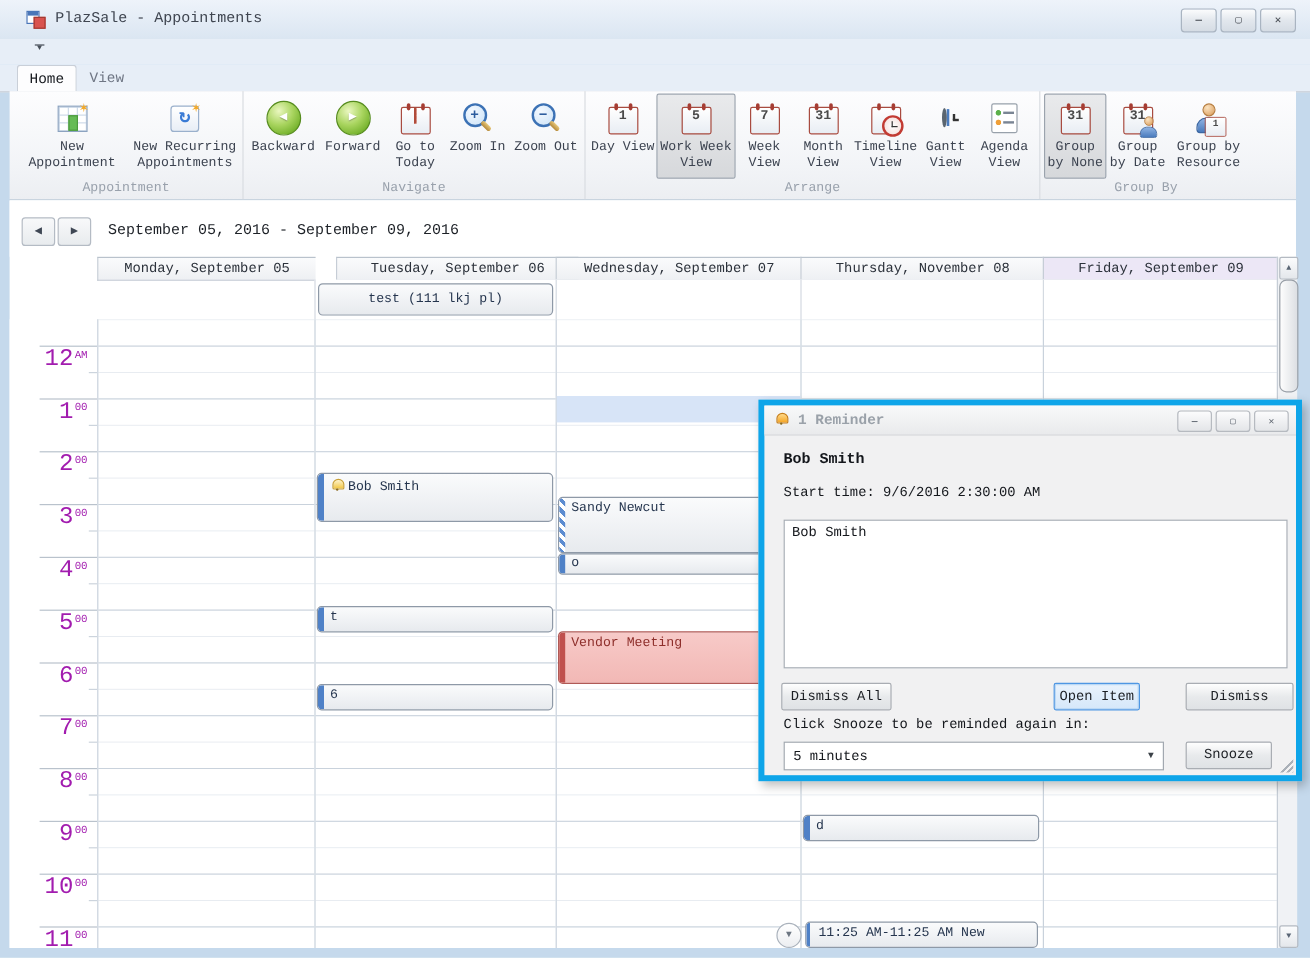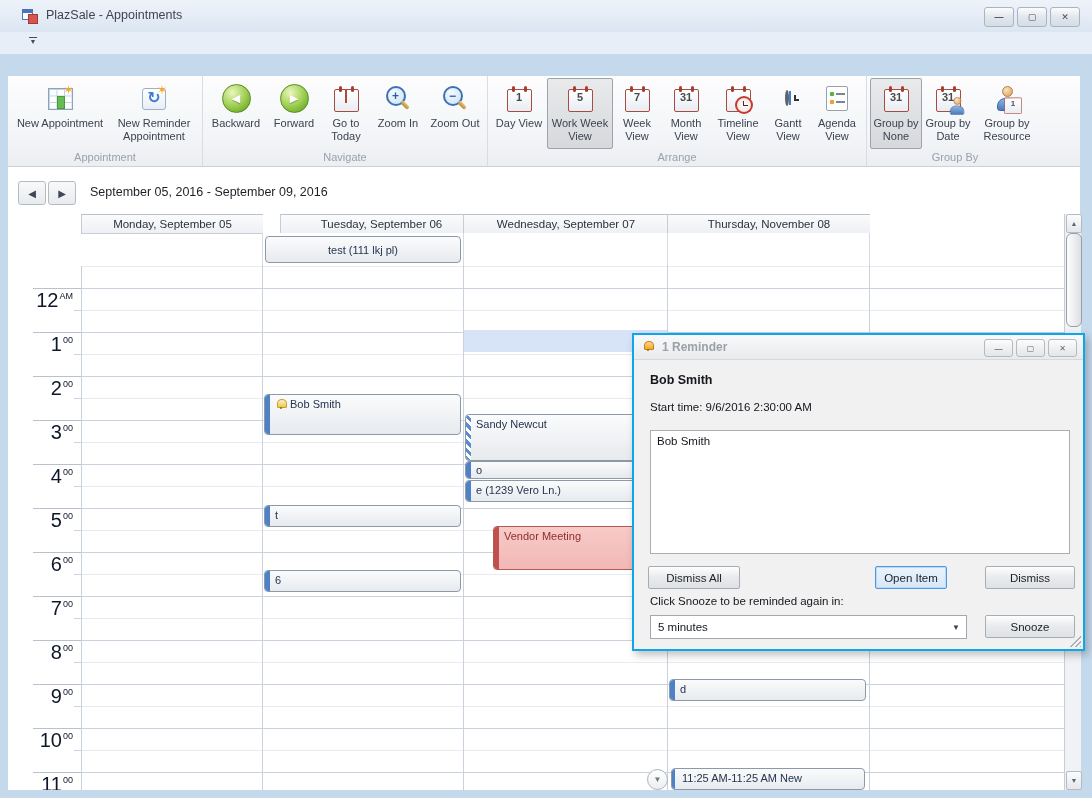--- a/index.html
+++ b/index.html
@@ -1,17 +1,17 @@
 <!DOCTYPE html>
 <html><head>
 <meta charset="utf-8">
 <style>
   html,body{margin:0;padding:0;}
   body{width:1092px;height:798px;font-family:"Liberation Sans","DejaVu Sans",sans-serif;background:#c5d9ec;overflow:hidden;}
-  .win{position:relative;width:1092px;height:798px;background:#c5d9ec;}
+  .win{position:relative;width:1092px;height:798px;background:#c5d9ec;font-family:Liberation Mono, monospace;}
 
   
   .titlebar{position:absolute;left:0;top:0;right:0;height:32px;background:linear-gradient(#eef3fa,#dbe6f2);border-bottom:1px solid #c9d7e6;}
   .appicon{position:absolute;left:22px;top:9px;width:16px;height:15px;}
   .appicon .backwin{position:absolute;left:0;top:0;width:9px;height:9px;background:#fff;border:1px solid #4a76b8;}
   .appicon .backwin i{display:block;height:3px;background:#4a76b8;}
   .appicon .frontwin{position:absolute;right:0;bottom:0;width:8px;height:8px;background:#d9534f;border:1px solid #a33a32;}
   .apptitle{position:absolute;left:46px;top:8px;font-size:12.5px;color:#3f4550;}
   .wincontrols{position:absolute;right:12px;top:7px;display:flex;gap:3px;}
   .wcbtn{width:28px;height:18px;border:1px solid #a9b4c1;border-radius:3px;background:linear-gradient(#fbfcfd,#e2e7ed 50%,#d5dce4);display:flex;align-items:center;justify-content:center;font-size:9px;color:#4a4f56;font-weight:bold;}
@@ -73,47 +73,47 @@
 
   
   .hdrcell{position:absolute;top:214px;height:18px;background:linear-gradient(#fafbfc,#eef0f3);border-top:1px solid #b9c2cc;border-bottom:1px solid #c6cdd6;border-left:1px solid #c6cdd6;display:flex;align-items:center;justify-content:center;font-size:11.5px;color:#2c323b;}
   .hdrcell.friday{background:#ece7f6;}
   .alldaycell{position:absolute;top:233px;height:33px;background:#fff;border-left:1px solid #d4dae1;}
   .gridcol{position:absolute;top:266px;height:524px;background-color:#fff;border-left:1px solid #c9d2dc;background-image:linear-gradient(#c9d2dc 1px,transparent 1px),linear-gradient(#e8ecf1 1px,transparent 1px);background-size:100% 44px,100% 22px;background-position:0 22px,0 0;}
   .ruler{position:absolute;left:8px;top:266px;width:73px;height:524px;background:#fff;}
   .hrow{position:absolute;left:0;width:100%;height:44px;}
   .hrow .tick{position:absolute;right:0;top:0;width:48px;border-top:1px solid #b9c2cc;}
   .hrow .halftick{position:absolute;right:0;top:22px;width:7px;border-top:1px solid #ccd4dd;}
-  .hrow .hlab{position:absolute;right:8px;top:1px;display:flex;align-items:flex-start;color:#0f172a;}
+  .hrow .hlab{position:absolute;right:8px;top:1px;display:flex;align-items:flex-start;color:#a21caf;}
   .hrow .hnum{font-size:20px;line-height:22px;}
   .hrow .hsup{font-size:9px;line-height:11px;margin-top:2px;margin-left:1px;}
 
   .selband{position:absolute;background:#d7e4f7;}
 
   
   .evt{position:absolute;border:1px solid #8e99a7;border-radius:4px;background:linear-gradient(#fafbfc,#e7eaee);font-size:11px;color:#25354e;overflow:hidden;z-index:5;display:flex;align-items:flex-start;box-sizing:border-box;}
   .evt .bar{position:absolute;left:0;top:0;bottom:0;width:5px;background:#4f81c7;border-radius:3px 0 0 3px;}
   .evt .bar.hatch{background:repeating-linear-gradient(45deg,#5b8bd0 0 3px,#ffffff 3px 6px);}
   .evt .bar.red{background:#c0504d;}
-  .evt.redevt{background:linear-gradient(#f7cac8,#f2b8b5);border-color:#b05a56;color:#8e2f2b;margin-left:28px;}
+  .evt.redevt{background:linear-gradient(#f7cac8,#f2b8b5);border-color:#b05a56;color:#8e2f2b;}
   .evt .etext{padding:3px 4px 0 10px;white-space:nowrap;}
   .evt.center{align-items:center;justify-content:center;}
   .evt.center .etext{padding:0;}
   .bellico{position:relative;width:12px;height:12px;display:inline-block;vertical-align:-2px;margin-right:3px;}
   .bellico .bell{position:absolute;left:2px;top:1px;width:8px;height:7px;background:linear-gradient(#fdf3cd,#f2c744);border:1px solid #c89f35;border-radius:50% 50% 15% 15%;}
   .bellico .clap{position:absolute;left:5px;top:9px;width:2px;height:2px;background:#8a6a1f;border-radius:50%;}
   .morebtn{position:absolute;width:19px;height:19px;border:1px solid #aab2bc;border-radius:50%;background:linear-gradient(#ffffff,#eceef1);display:flex;align-items:center;justify-content:center;font-size:8px;color:#6c7682;z-index:6;}
 
   
   .vsb{position:absolute;left:1064px;top:214px;width:16px;height:576px;background:#f0f2f5;border-left:1px solid #c6cdd6;z-index:6;}
   .vsb .sbtn{position:absolute;left:1px;width:14px;height:17px;background:linear-gradient(#fbfcfd,#e4e7eb);border:1px solid #b4bac2;border-radius:2px;display:flex;align-items:center;justify-content:center;font-size:7px;color:#5a6675;}
   .vsb .thumb{position:absolute;left:1px;top:19px;width:14px;height:92px;background:linear-gradient(90deg,#fdfdfd,#dcdfe3);border:1px solid #9aa0a8;border-radius:6px;}
 
   
-  .dlg{position:absolute;left:632px;top:333px;width:453px;height:318px;background:#f1f1f2;border:2px solid #0ea5e9;box-shadow:3px 4px 8px rgba(0,0,0,.25);z-index:20;box-sizing:border-box;}
+  .dlg{position:absolute;left:632px;top:333px;width:453px;height:318px;background:#f1f1f2;border:5px solid #0ea5e9;box-shadow:3px 4px 8px rgba(0,0,0,.25);z-index:20;box-sizing:border-box;}
   .dlgtitle{position:absolute;left:0;top:0;right:0;height:24px;background:linear-gradient(#f8f9fa,#e9eaec);border-bottom:1px solid #d6d8db;}
   .dlgtitle .bellico{position:absolute;left:8px;top:5px;}
   .dlgtitle .bellico .bell{background:linear-gradient(#ffd98a,#f5a623);border-color:#c77f1b;}
   .dlgtitletext{position:absolute;left:28px;top:5px;font-size:12px;font-weight:bold;color:#9aa1a9;}
   .dlgcontrols{position:absolute;right:6px;top:4px;display:flex;gap:3px;}
   .dcbtn{width:27px;height:16px;border:1px solid #b6bac0;border-radius:3px;background:linear-gradient(#fcfcfd,#e3e5e8);display:flex;align-items:center;justify-content:center;font-size:8px;color:#5f6670;font-weight:bold;}
   .dlgsubject{position:absolute;left:16px;top:38px;font-size:12.5px;font-weight:bold;color:#14171c;}
   .dlgstart{position:absolute;left:16px;top:66px;font-size:11.5px;color:#14171c;}
   .dlglist{position:absolute;left:16px;top:95px;width:420px;height:124px;background:#fff;border:1px solid #a8aeb6;box-sizing:border-box;}
   .dlglistitem{padding:4px 6px;font-size:11.5px;color:#14171c;}
@@ -146,39 +146,43 @@
       <div class="wcbtn">✕</div>
     </div>
   </div>
 
   <div class="qatrow">
     <div class="qat-more">
         <span class="bar"></span>
         <span class="arr">▼</span>
       </div>
   </div>
+  <div class="tabsrow">
+    <div class="rtab active" style="left:14px;width:48px;">Home</div>
+    <div class="rtab" style="left:64px;width:50px;">View</div>
+  </div>
 
   <div class="ribbon">
 
     <div class="rgroup">
       <div class="rbuttons">
         <div class="rbtn" style="width:96px">
           <span class="ric">
               <span class="tableico">
                 <span class="cell"></span>
                 <span class="star">✶</span>
               </span>
             </span>
           <span>New Appointment</span>
         </div>
         <div class="rbtn" style="width:88px">
           <span class="ric">
               <span class="recurbox">↻<span class="star">✶</span></span>
             </span>
-          <span>New Reminder Appointment</span>
+          <span>New Recurring Appointments</span>
         </div>
       </div>
       <div class="rgrouplabel">Appointment</div>
     </div>
 
     <div class="rgroup">
       <div class="rbuttons">
         <div class="rbtn" style="width:58px">
           <span class="ric">
               <span class="sphere">◀</span>
@@ -342,20 +346,21 @@
   <div class="datebar">
     <div class="navbtn" style="left:10px">◀</div>
     <div class="navbtn" style="left:40px">▶</div>
     <div class="daterange">September 05, 2016 - September 09, 2016</div>
   </div>
 
   <div class="hdrcell" style="left:81px;width:181px">Monday, September 05</div>
   <div class="hdrcell" style="left:280px;width:201px">Tuesday, September 06</div>
   <div class="hdrcell" style="left:463px;width:204px">Wednesday, September 07</div>
   <div class="hdrcell" style="left:667px;width:202px">Thursday, November 08</div>
+  <div class="hdrcell friday" style="left:869px;width:195px">Friday, September 09</div>
 
   <div class="alldaycell" style="left:262px;width:201px"></div>
   <div class="alldaycell" style="left:463px;width:204px"></div>
   <div class="alldaycell" style="left:667px;width:202px"></div>
   <div class="alldaycell" style="left:869px;width:195px"></div>
 
   <div class="ruler">
     <div class="hrow" style="top:22px">
         <span class="tick"></span>
         <span class="halftick"></span>
@@ -478,24 +483,20 @@
     <span class="bar"></span>
       <span class="etext">6</span>
   </div>
   <div class="evt" style="left:465px;top:414px;width:199px;height:47px">
     <span class="bar hatch"></span>
       <span class="etext">Sandy Newcut</span>
   </div>
   <div class="evt" style="left:465px;top:461px;width:199px;height:18px">
     <span class="bar"></span>
       <span class="etext" style="padding-top:2px">o</span>
-  </div>
-  <div class="evt" style="left:465px;top:480px;width:199px;height:22px">
-    <span class="bar"></span>
-      <span class="etext">e (1239 Vero Ln.)</span>
   </div>
   <div class="evt redevt" style="left:465px;top:526px;width:199px;height:44px">
     <span class="bar red"></span>
       <span class="etext">Vendor Meeting</span>
   </div>
   <div class="evt" style="left:669px;top:679px;width:197px;height:22px">
     <span class="bar"></span>
       <span class="etext">d</span>
   </div>
   <div class="evt" style="left:671px;top:768px;width:194px;height:22px">
@@ -529,18 +530,18 @@
       <div class="dlglistitem">Bob Smith</div>
     </div>
     <div class="dbtn" style="left:14px;top:231px;width:92px">Dismiss All</div>
     <div class="dbtn primary" style="left:241px;top:231px;width:72px">Open Item</div>
     <div class="dbtn" style="left:351px;top:231px;width:90px">Dismiss</div>
     <div class="dlgprompt">Click Snooze to be reminded again in:</div>
     <div class="combo">
       <span class="cval">5 minutes</span>
       <span class="carr">▼</span>
     </div>
-    <div class="dbtn" style="left:351px;top:280px;width:90px">Snooze</div>
+    <div class="dbtn" style="left:351px;top:280px;width:72px">Snooze</div>
     <div class="grip"></div>
   </div>
 
   <div class="framebottom"></div>
 </div>
 
 </body></html>

